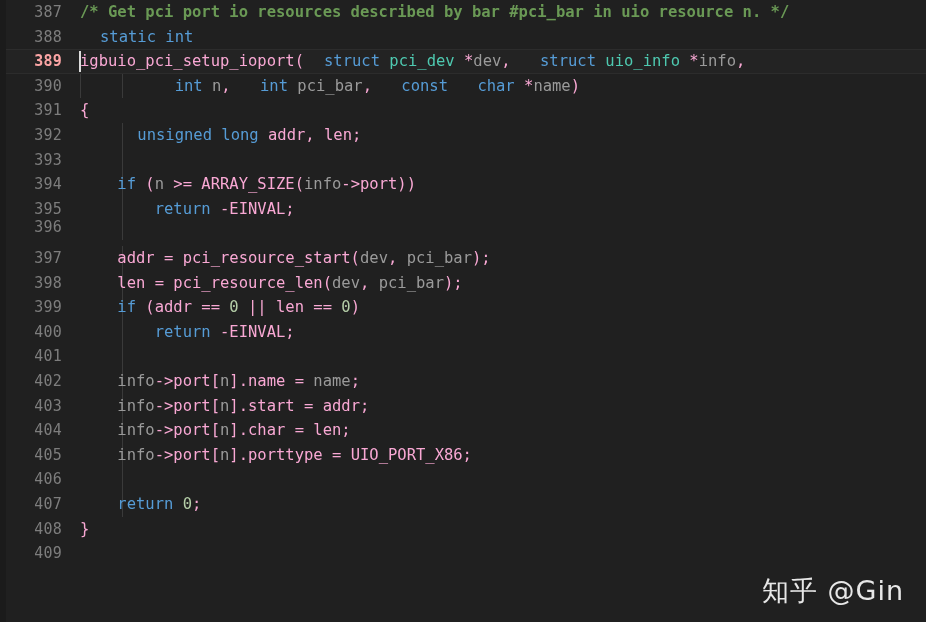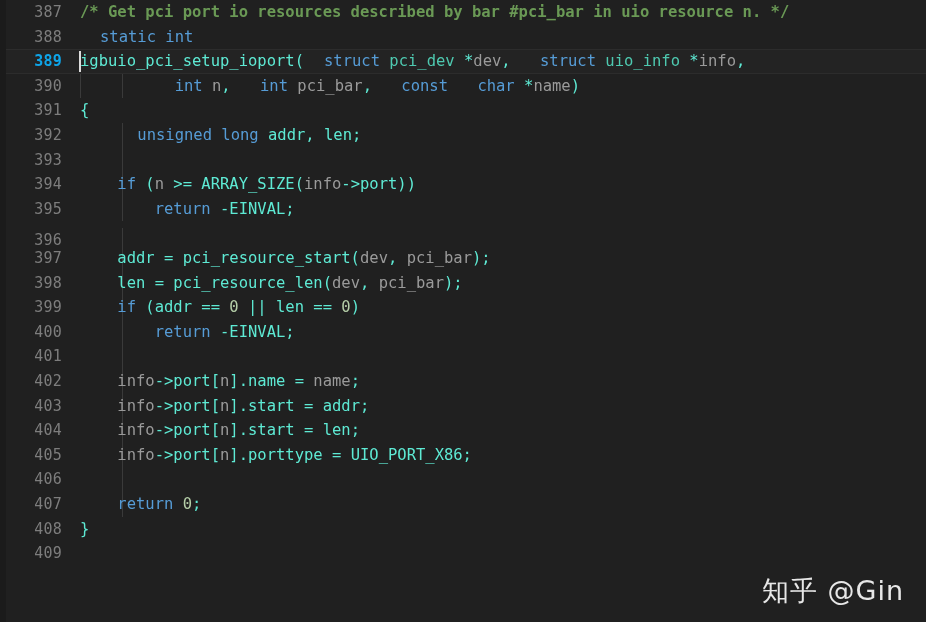--- a/index.html
+++ b/index.html
@@ -51,21 +51,21 @@
     position: absolute;
     left: 0;
     top: 0;
     width: 62px;
     text-align: right;
     color: #7d7d7d;
     font-size: 15px;
     letter-spacing: 0.2px;
   }
   .line.active .ln {
-    color: #0ea5e9;
+    color: #fca5a5;
     font-weight: bold;
   }
 
   .code {
     position: absolute;
     left: 80px;
     top: 0;
     color: #d4d4d4;
   }
 
@@ -87,21 +87,21 @@
     height: 21px;
     background: #dcdcdc;
   }
 
   
   .cmt  { color: #6a9955; font-weight: bold; }
   .kw   { color: #569cd6; margin-left: 20px; }
   .typ  { color: #4ec9b0; }
   .par  { color: #9a9a9a; }
   .num  { color: #b5cea8; }
-  .pln  { color: #5eead4; }
+  .pln  { color: #f9a8d4; }
   .ctl  { color: #569cd6; }
 
   
   .watermark {
     position: absolute;
     right: 22px;
     bottom: 18px;
     color: #f2f2f2;
     font-family: "DejaVu Sans", "Liberation Sans", sans-serif;
     font-size: 27px;
@@ -121,29 +121,29 @@
   <div class="lines" id="lines-container">
       <div class="line" style="top: 0px; position: absolute; left: 0px; width: 926px;"><span class="ln">387</span><span class="code"><span class="cmt">/* Get pci port io resources described by bar #pci_bar in uio resource n. */</span></span></div>
       <div class="line" style="top: 24.6px; position: absolute; left: 0px; width: 926px;"><span class="ln">388</span><span class="code"><span class="kw">static int</span></span></div>
       <div class="line active" style="top: 49.2px; position: absolute; left: 0px; width: 926px;"><span class="ln">389</span><span class="caret"></span><span class="code"><span class="pln">igbuio_pci_setup_ioport</span><span class="pln">(</span><span class="kw">struct</span><span class="pln"> </span><span class="typ">pci_dev</span><span class="pln"> *</span><span class="par">dev</span><span class="pln">, </span><span class="kw">struct</span><span class="pln"> </span><span class="typ">uio_info</span><span class="pln"> *</span><span class="par">info</span><span class="pln">,</span></span></div>
       <div class="line" style="top: 73.8px; position: absolute; left: 0px; width: 926px;"><span class="ln">390</span><span class="guide" style="left: 80px;"></span><span class="guide" style="left: 122px;"></span><span class="code"><span class="pln">        </span><span class="kw">int</span><span class="pln"> </span><span class="par">n</span><span class="pln">, </span><span class="kw">int</span><span class="pln"> </span><span class="par">pci_bar</span><span class="pln">, </span><span class="kw">const</span><span class="pln"> </span><span class="kw">char</span><span class="pln"> *</span><span class="par">name</span><span class="pln">)</span></span></div>
       <div class="line" style="top: 98.4px; position: absolute; left: 0px; width: 926px; padding-left: 21px;"><span class="ln">391</span><span class="code"><span class="pln">{</span></span></div>
       <div class="line" style="top: 123px; position: absolute; left: 0px; width: 926px;"><span class="ln">392</span><span class="guide" style="left: 122px;"></span><span class="code"><span class="pln">    </span><span class="kw">unsigned long</span><span class="pln"> addr, len;</span></span></div>
       <div class="line" style="top: 147.6px; position: absolute; left: 0px; width: 926px;"><span class="ln">393</span><span class="guide" style="left: 122px;"></span><span class="code"></span></div>
       <div class="line" style="top: 172.2px; position: absolute; left: 0px; width: 926px;"><span class="ln">394</span><span class="guide" style="left: 122px;"></span><span class="code"><span class="pln">    </span><span class="ctl">if</span><span class="pln"> (</span><span class="par">n</span><span class="pln"> &gt;= ARRAY_SIZE(</span><span class="par">info</span><span class="pln">-&gt;port))</span></span></div>
       <div class="line" style="top: 196.8px; position: absolute; left: 0px; width: 926px;"><span class="ln">395</span><span class="guide" style="left: 122px;"></span><span class="code"><span class="pln">        </span><span class="ctl">return</span><span class="pln"> -EINVAL;</span></span></div>
-      <div class="line" style="top: 228px; position: absolute; left: 0px; width: 832px;"><span class="ln">396</span><span class="guide" style="left: 122px;"></span><span class="code"></span></div>
+      <div class="line" style="top: 215px; position: absolute; left: 0px; width: 832px;"><span class="ln">396</span><span class="guide" style="left: 122px;"></span><span class="code"></span></div>
       <div class="line" style="top: 246px; position: absolute; left: 0px; width: 926px;"><span class="ln">397</span><span class="guide" style="left: 122px;"></span><span class="code"><span class="pln">    addr = pci_resource_start(</span><span class="par">dev</span><span class="pln">, </span><span class="par">pci_bar</span><span class="pln">);</span></span></div>
       <div class="line" style="top: 270.6px; position: absolute; left: 0px; width: 926px;"><span class="ln">398</span><span class="guide" style="left: 122px;"></span><span class="code"><span class="pln">    len = pci_resource_len(</span><span class="par">dev</span><span class="pln">, </span><span class="par">pci_bar</span><span class="pln">);</span></span></div>
       <div class="line" style="top: 295.2px; position: absolute; left: 0px; width: 926px;"><span class="ln">399</span><span class="guide" style="left: 122px;"></span><span class="code"><span class="pln">    </span><span class="ctl">if</span><span class="pln"> (addr == </span><span class="num">0</span><span class="pln"> || len == </span><span class="num">0</span><span class="pln">)</span></span></div>
       <div class="line" style="top: 319.8px; position: absolute; left: 0px; width: 926px;"><span class="ln">400</span><span class="guide" style="left: 122px;"></span><span class="code"><span class="pln">        </span><span class="ctl">return</span><span class="pln"> -EINVAL;</span></span></div>
       <div class="line" style="top: 344.4px; position: absolute; left: 0px; width: 926px;"><span class="ln">401</span><span class="guide" style="left: 122px;"></span><span class="code"></span></div>
       <div class="line" style="top: 369px; position: absolute; left: 0px; width: 926px;"><span class="ln">402</span><span class="guide" style="left: 122px;"></span><span class="code"><span class="pln">    </span><span class="par">info</span><span class="pln">-&gt;port[</span><span class="par">n</span><span class="pln">].name = </span><span class="par">name</span><span class="pln">;</span></span></div>
       <div class="line" style="top: 393.6px; position: absolute; left: 0px; width: 926px; padding-left: 8px;"><span class="ln">403</span><span class="guide" style="left: 122px;"></span><span class="code"><span class="pln">    </span><span class="par">info</span><span class="pln">-&gt;port[</span><span class="par">n</span><span class="pln">].start = addr;</span></span></div>
-      <div class="line" style="top: 418.2px; position: absolute; left: 0px; width: 926px;"><span class="ln">404</span><span class="guide" style="left: 122px;"></span><span class="code"><span class="pln">    </span><span class="par">info</span><span class="pln">-&gt;port[</span><span class="par">n</span><span class="pln">].start = len;</span></span></div>
+      <div class="line" style="top: 418.2px; position: absolute; left: 0px; width: 926px;"><span class="ln">404</span><span class="guide" style="left: 122px;"></span><span class="code"><span class="pln">    </span><span class="par">info</span><span class="pln">-&gt;port[</span><span class="par">n</span><span class="pln">].char = len;</span></span></div>
       <div class="line" style="top: 442.8px; position: absolute; left: 0px; width: 926px; padding-left: 44px;"><span class="ln">405</span><span class="guide" style="left: 122px;"></span><span class="code"><span class="pln">    </span><span class="par">info</span><span class="pln">-&gt;port[</span><span class="par">n</span><span class="pln">].porttype = UIO_PORT_X86;</span></span></div>
       <div class="line" style="top: 467.4px; position: absolute; left: 0px; width: 926px;"><span class="ln">406</span><span class="guide" style="left: 122px;"></span><span class="code"></span></div>
       <div class="line" style="top: 492px; position: absolute; left: 0px; width: 926px;"><span class="ln">407</span><span class="guide" style="left: 122px;"></span><span class="code"><span class="pln">    </span><span class="ctl">return</span><span class="pln"> </span><span class="num">0</span><span class="pln">;</span></span></div>
       <div class="line" style="top: 516.6px; position: absolute; left: 0px; width: 790px;"><span class="ln">408</span><span class="code"><span class="pln">}</span></span></div>
       <div class="line" style="top: 541.2px; position: absolute; left: 0px; width: 926px;"><span class="ln">409</span><span class="code"></span></div>
     </div>
 
   <div class="watermark">知乎 @Gin</div>
 
 </div>

